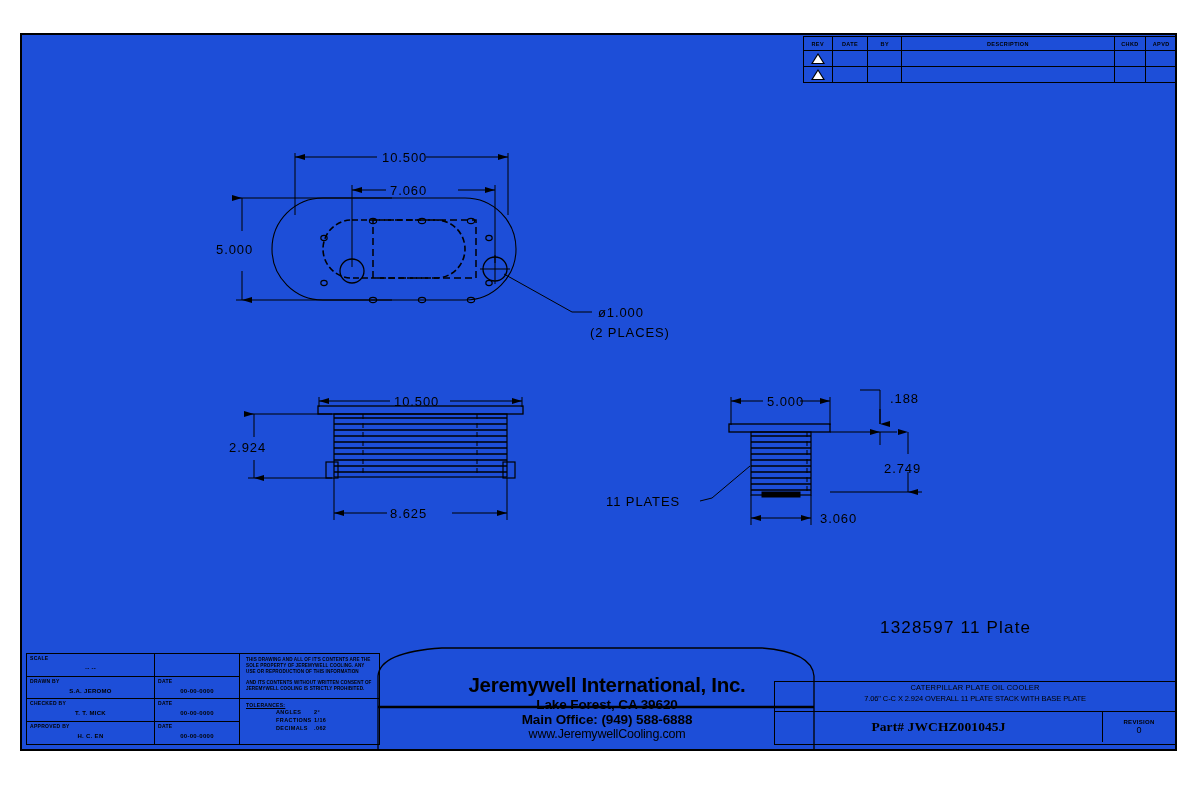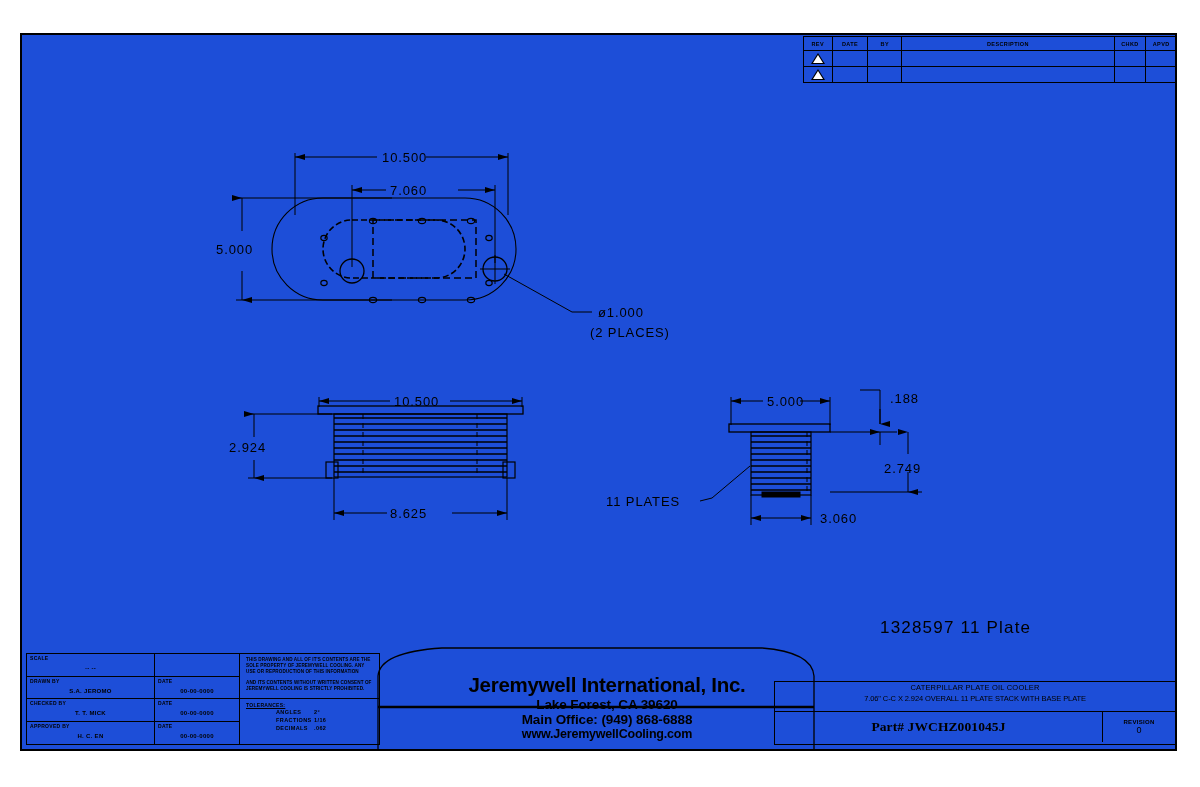--- a/index.html
+++ b/index.html
@@ -76,21 +76,21 @@
            display:flex;}
   .tol-row span:first-child{width:38px;}
 
   
   #company{
     position:absolute;left:425px;bottom:8px;width:320px;
     text-align:center;line-height:1.12;
   }
   #company .cname{font-size:20.5px;font-weight:bold;letter-spacing:-.3px;}
   #company .cline{font-size:13.5px;font-weight:bold;letter-spacing:-.1px;}
-  #company .cweb{font-size:12.5px;font-weight:bold;letter-spacing:-.2px;}
+  #company .cweb{font-size:12.5px;font-weight:normal;letter-spacing:-.2px;}
 
   
   #tb-right{
     position:absolute;left:752px;bottom:4px;
     width:400px;height:62px;
     border:1.5px solid #000;
   }
   #tb-right .desc{
     height:30px;box-sizing:border-box;border-bottom:1.5px solid #000;
     display:flex;flex-direction:column;align-items:center;
@@ -397,21 +397,21 @@
               <span>.062</span>
             </div>
           </div>
         </div>
       </div>
     </div>
 
     <div id="company">
       <div class="cname">Jeremywell International, Inc.</div>
       <div class="cline">Lake Forest, CA 39620</div>
-      <div class="cline">Main Office: (949) 868-6888</div>
+      <div class="cline">Main Office: (949) 588-6888</div>
       <div class="cweb">www.JeremywellCooling.com</div>
     </div>
 
     <div id="tb-right">
       <div class="desc">
         <div class="l1">CATERPILLAR PLATE OIL COOLER</div>
         <div class="l2">7.06" C-C X 2.924 OVERALL 11  PLATE STACK WITH BASE PLATE</div>
       </div>
       <div class="lower">
         <div class="partcell">

